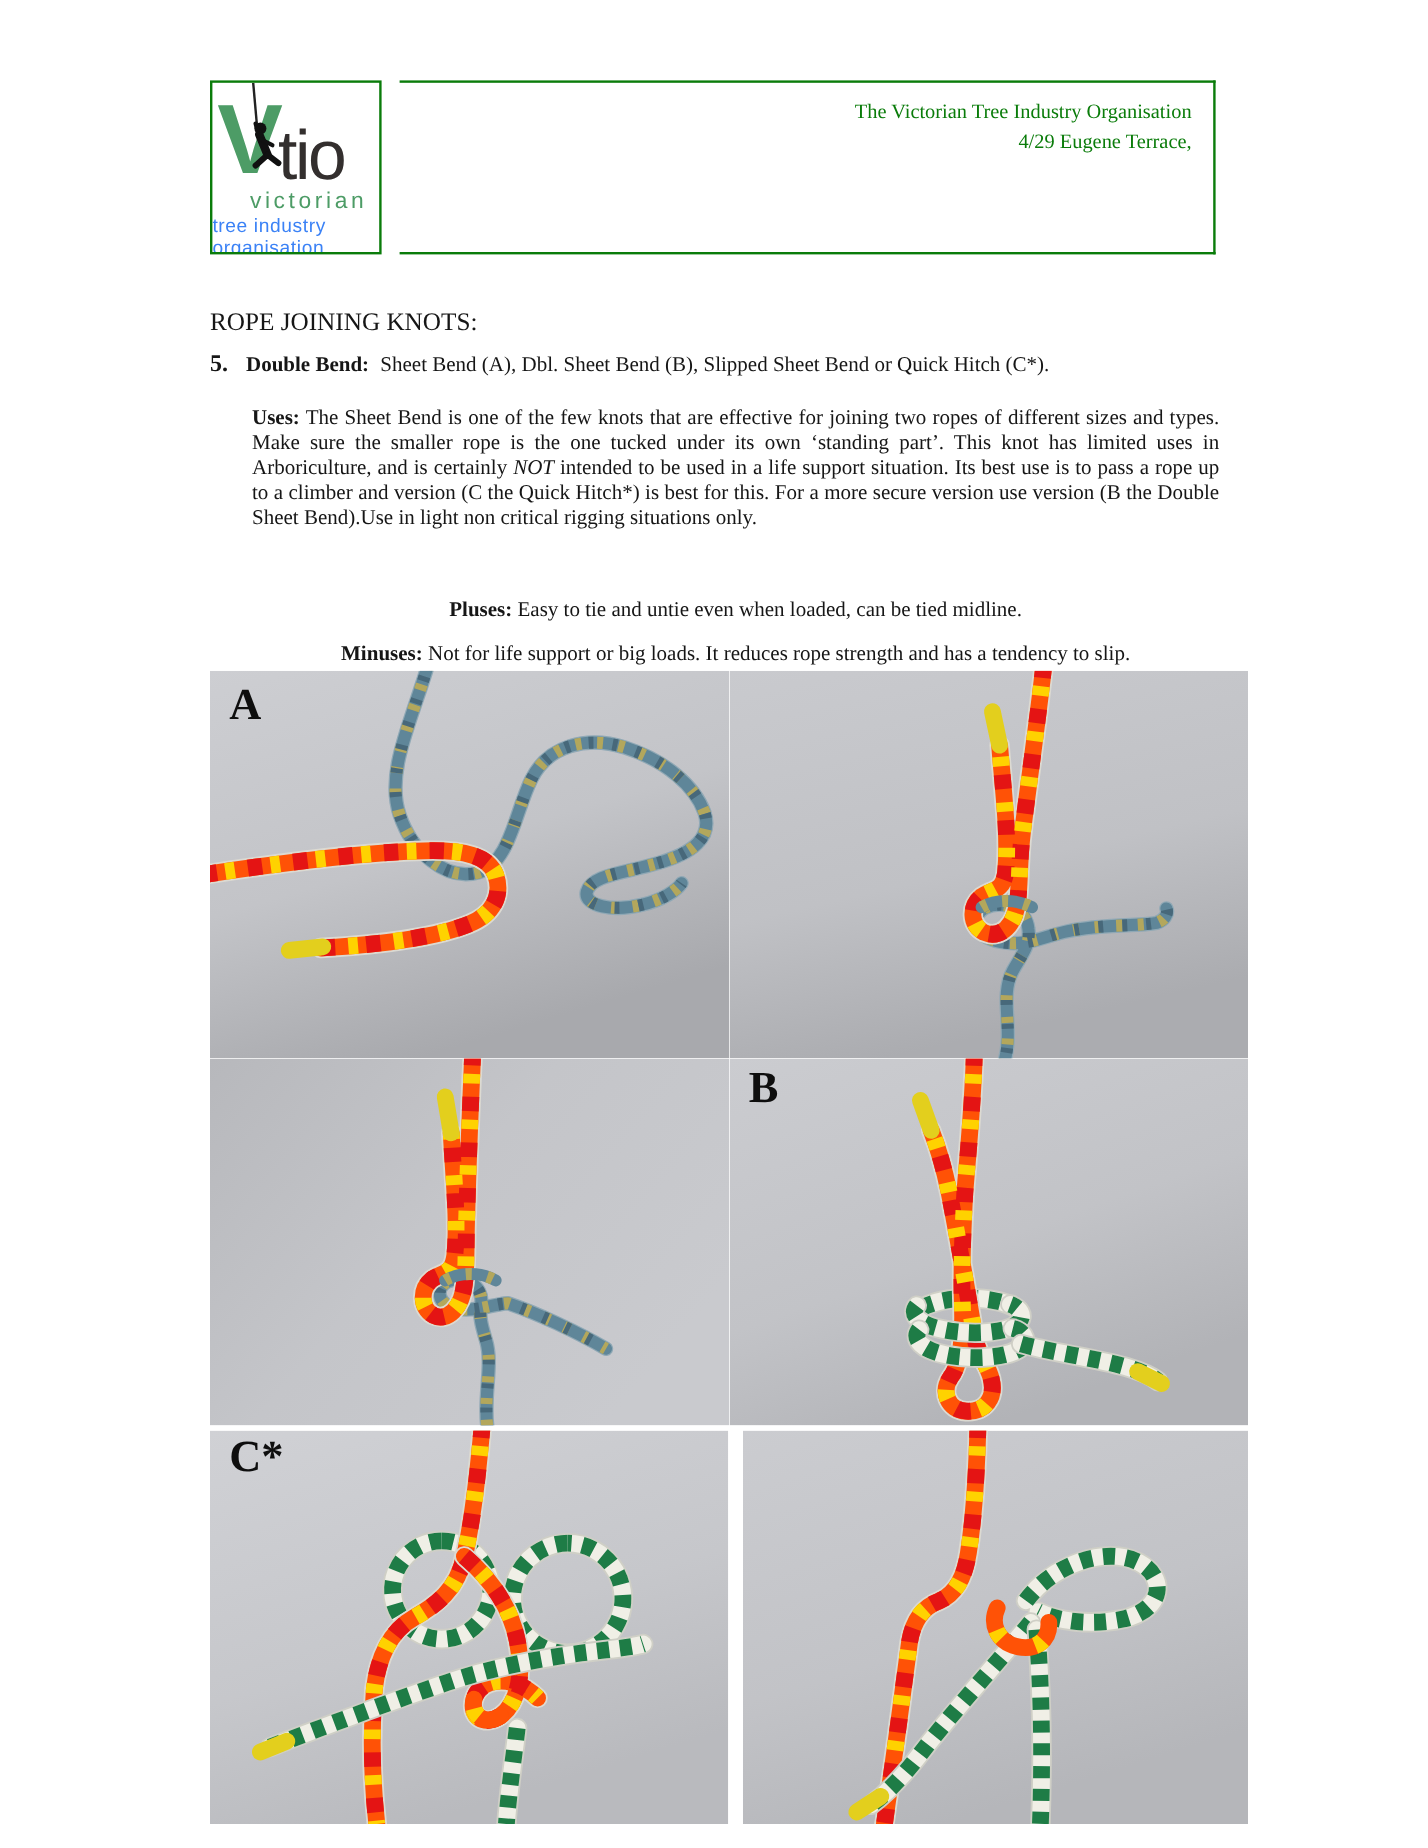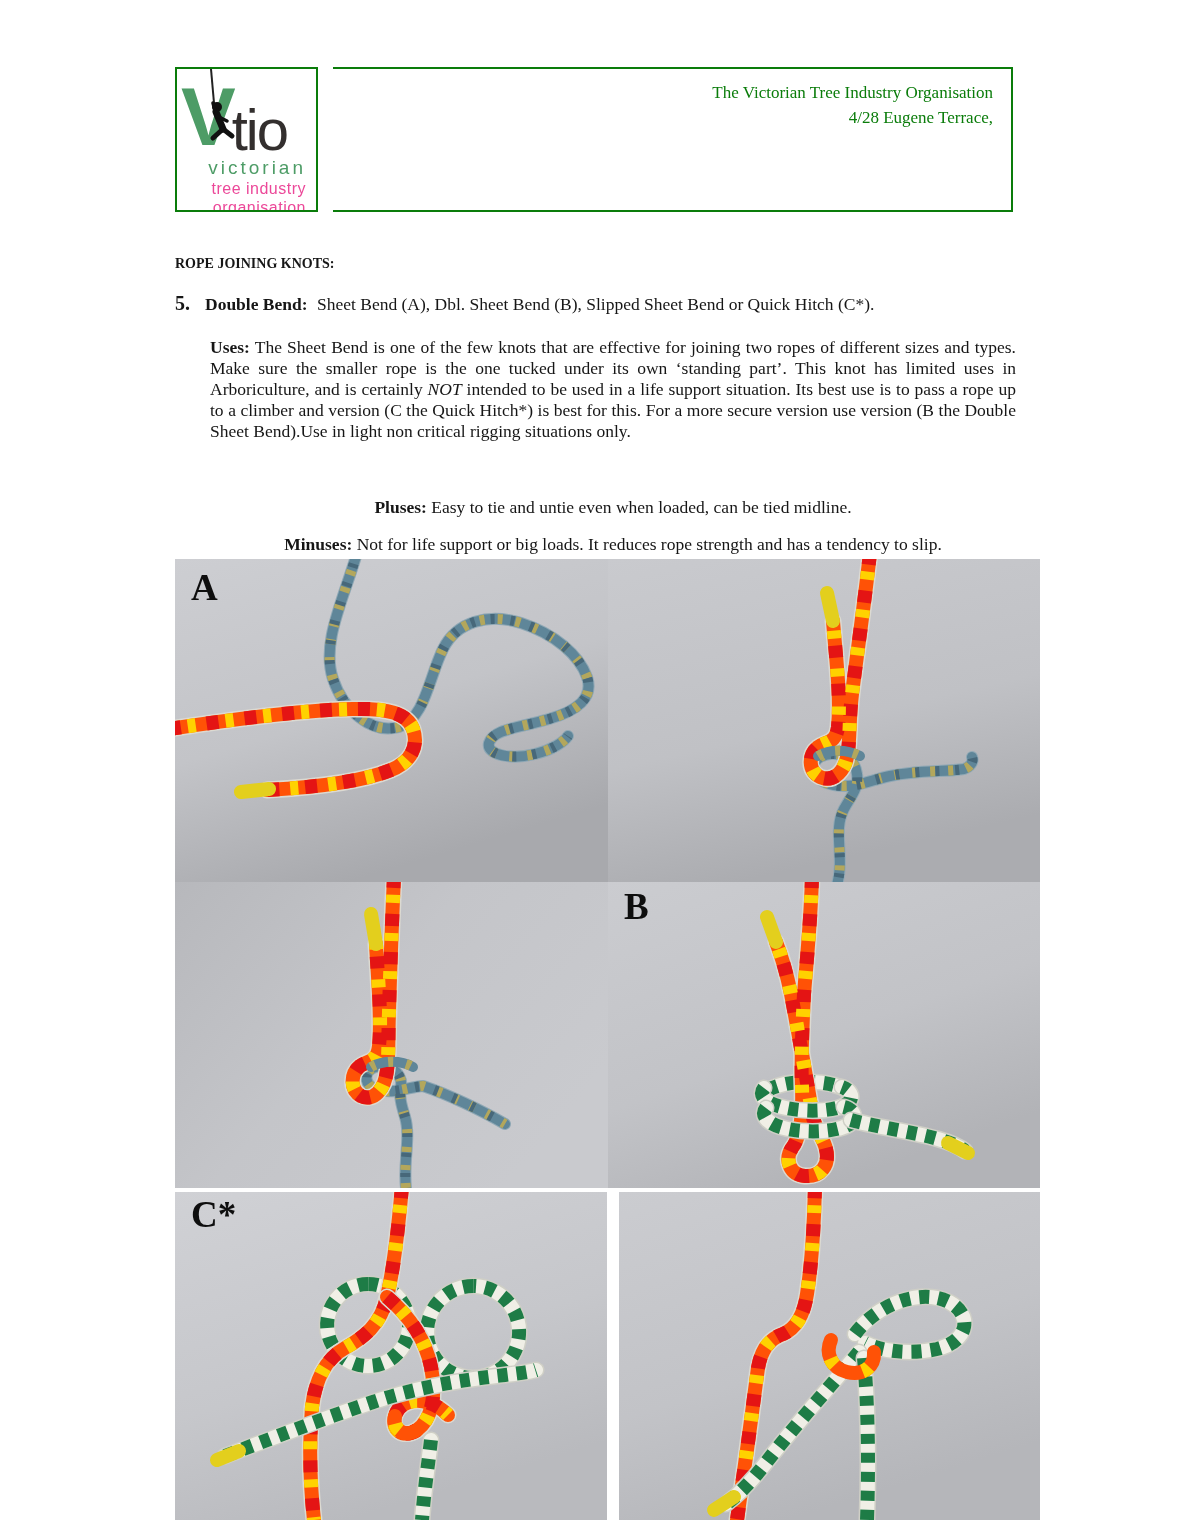--- a/index.html
+++ b/index.html
@@ -7,29 +7,29 @@
         font-family:"Liberation Serif",serif;color:#161616;}
 
   
   .header{position:absolute;left:175px;top:67px;width:838px;height:145px;display:flex;}
   .logo-box{width:143px;height:145px;box-sizing:border-box;border:2px solid #0a7c0a;
             background:#fff;position:relative;font-family:"Liberation Sans",sans-serif;overflow:hidden;}
   .logo-row{display:flex;align-items:flex-end;padding-left:4px;margin-top:4px;height:84px;}
   .logo-v{font-size:82px;line-height:80px;font-weight:bold;color:#4d9c66;}
   .logo-tio{font-size:58px;line-height:54px;color:#332f2e;letter-spacing:-2px;margin-left:-4px;font-weight:500;}
   .logo-l1{margin-top:0;text-align:right;padding-right:10px;font-size:19px;letter-spacing:3px;color:#4d9c66;}
-  .logo-l2,.logo-l3{text-align:right;padding-right:10px;font-size:16px;color:#ec4899;letter-spacing:0.5px;line-height:19px;}
+  .logo-l2,.logo-l3{padding-right:10px;font-size:16px;color:#3b82f6;letter-spacing:0.5px;line-height:19px;}
   .climber{position:absolute;left:8px;top:0;width:64px;height:80px;}
   .addr-box{flex:1;box-sizing:border-box;border:2px solid #0a7c0a;border-left:none;
             text-align:right;color:#0a7c0a;font-size:17px;line-height:24.5px;
             padding:12px 18px 0 0;margin-left:15px;}
   .addr-gap{height:23px;}
 
   
-  .section-title{position:absolute;left:175px;top:256px;font-size:14px;font-weight:bold;}
+  .section-title{position:absolute;left:175px;top:256px;font-size:21px;}
   .item-line{position:absolute;left:175px;top:292px;font-size:17.5px;}
   .item-num{font-size:20px;font-weight:bold;margin-right:15px;}
   .item-label{font-weight:bold;}
   .item-text{margin-left:5px;}
   .para{position:absolute;left:210px;width:806px;font-size:17.5px;line-height:21px;text-align:justify;}
   .para .b{font-weight:bold;}
   .para .i{font-style:italic;}
   .uses{top:337px;}
   .pluses{top:497px;text-align:center;}
   .minuses{top:534px;text-align:center;}
@@ -76,21 +76,21 @@
         <path d="M32,47 L42,52" stroke="#111" stroke-width="3.5" stroke-linecap="round" fill="none"></path>
         <path d="M38,60 L28,69" stroke="#111" stroke-width="5" stroke-linecap="round" fill="none"></path>
         <path d="M38,60 L47,67" stroke="#111" stroke-width="5" stroke-linecap="round" fill="none"></path>
       </svg>
       <div class="logo-l1">victorian</div>
       <div class="logo-l2">tree industry</div>
       <div class="logo-l3">organisation</div>
     </div>
     <div class="addr-box">
       <div>The Victorian Tree Industry Organisation</div>
-      <div>4/28 Eugene Terrace,</div>
+      <div>4/29 Eugene Terrace,</div>
       <div class="addr-gap"></div>
     </div>
   </div>
 
   <div class="section-title">ROPE JOINING KNOTS:</div>
 
   <div class="item-line">
     <span class="item-num">5.</span><span class="item-label">Double Bend:</span><span class="item-text"> Sheet Bend (A), Dbl. Sheet Bend (B), Slipped Sheet Bend or Quick Hitch (C*).</span>
   </div>
 

